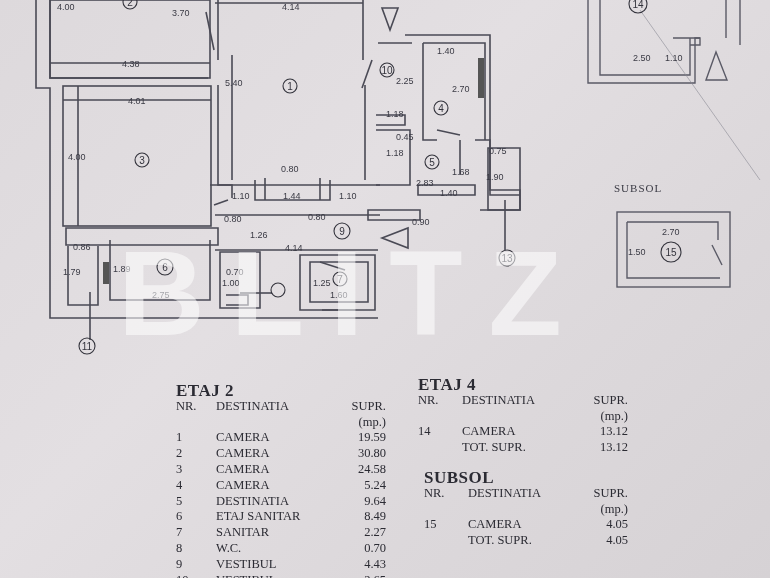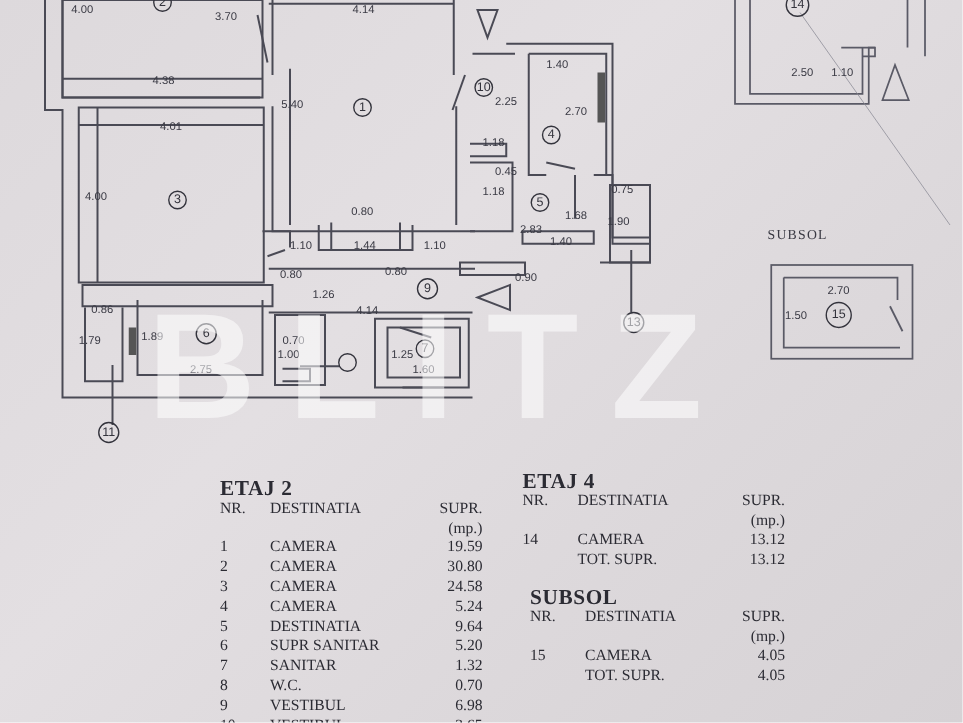--- a/index.html
+++ b/index.html
@@ -223,37 +223,37 @@
       <span class="c-dest">CAMERA</span>
       <span class="c-supr">5.24</span>
     </div>
   <div class="row">
       <span class="c-nr">5</span>
       <span class="c-dest">DESTINATIA</span>
       <span class="c-supr">9.64</span>
     </div>
   <div class="row">
       <span class="c-nr">6</span>
-      <span class="c-dest">SUPR SANITAR</span>
-      <span class="c-supr">5.20</span>
+      <span class="c-dest">ETAJ SANITAR</span>
+      <span class="c-supr">8.49</span>
     </div>
   <div class="row">
       <span class="c-nr">7</span>
       <span class="c-dest">SANITAR</span>
-      <span class="c-supr">1.32</span>
+      <span class="c-supr">2.27</span>
     </div>
   <div class="row">
       <span class="c-nr">8</span>
       <span class="c-dest">W.C.</span>
       <span class="c-supr">0.70</span>
     </div>
   <div class="row">
       <span class="c-nr">9</span>
       <span class="c-dest">VESTIBUL</span>
-      <span class="c-supr">6.98</span>
+      <span class="c-supr">4.43</span>
     </div>
   <div class="row">
       <span class="c-nr">10</span>
       <span class="c-dest">VESTIBUL</span>
       <span class="c-supr">2.65</span>
     </div>
 </div>
 
 <div class="tbl" id="t4">
   <div class="row title">ETAJ 4</div>

